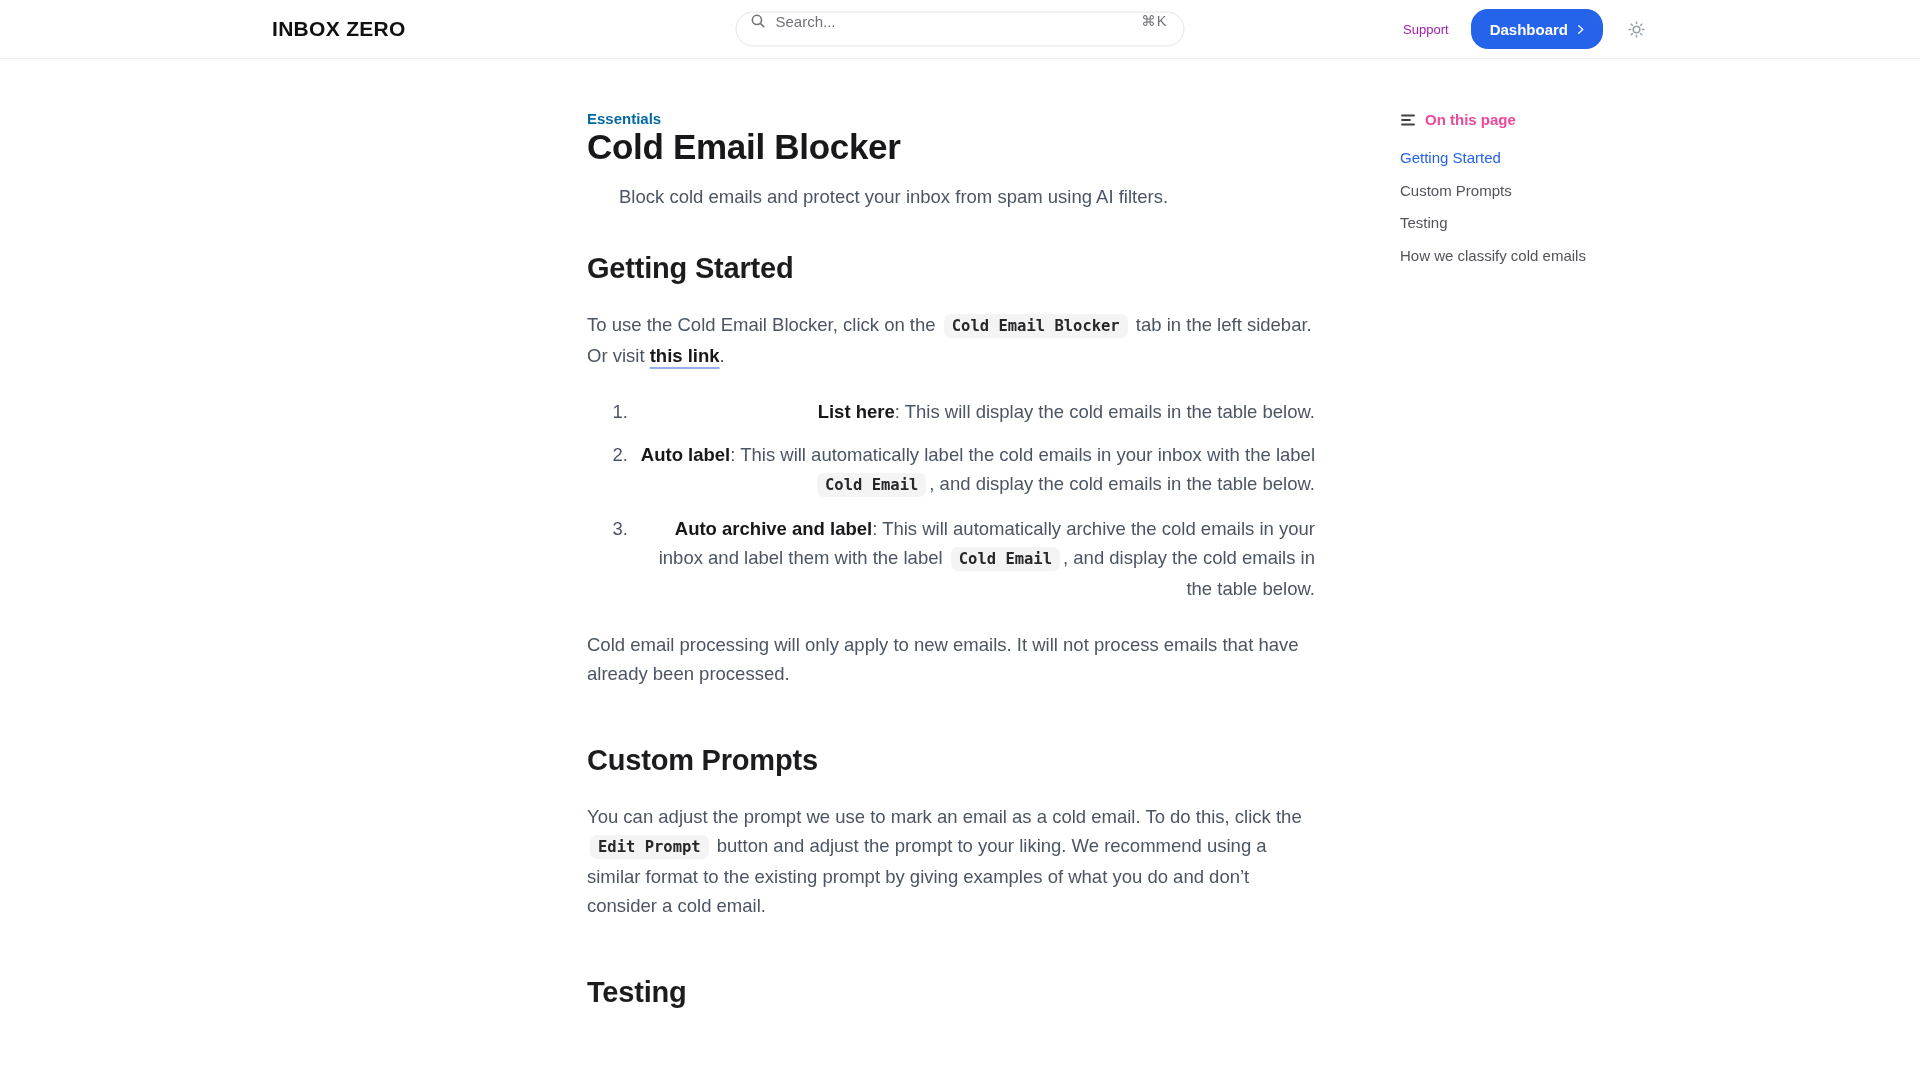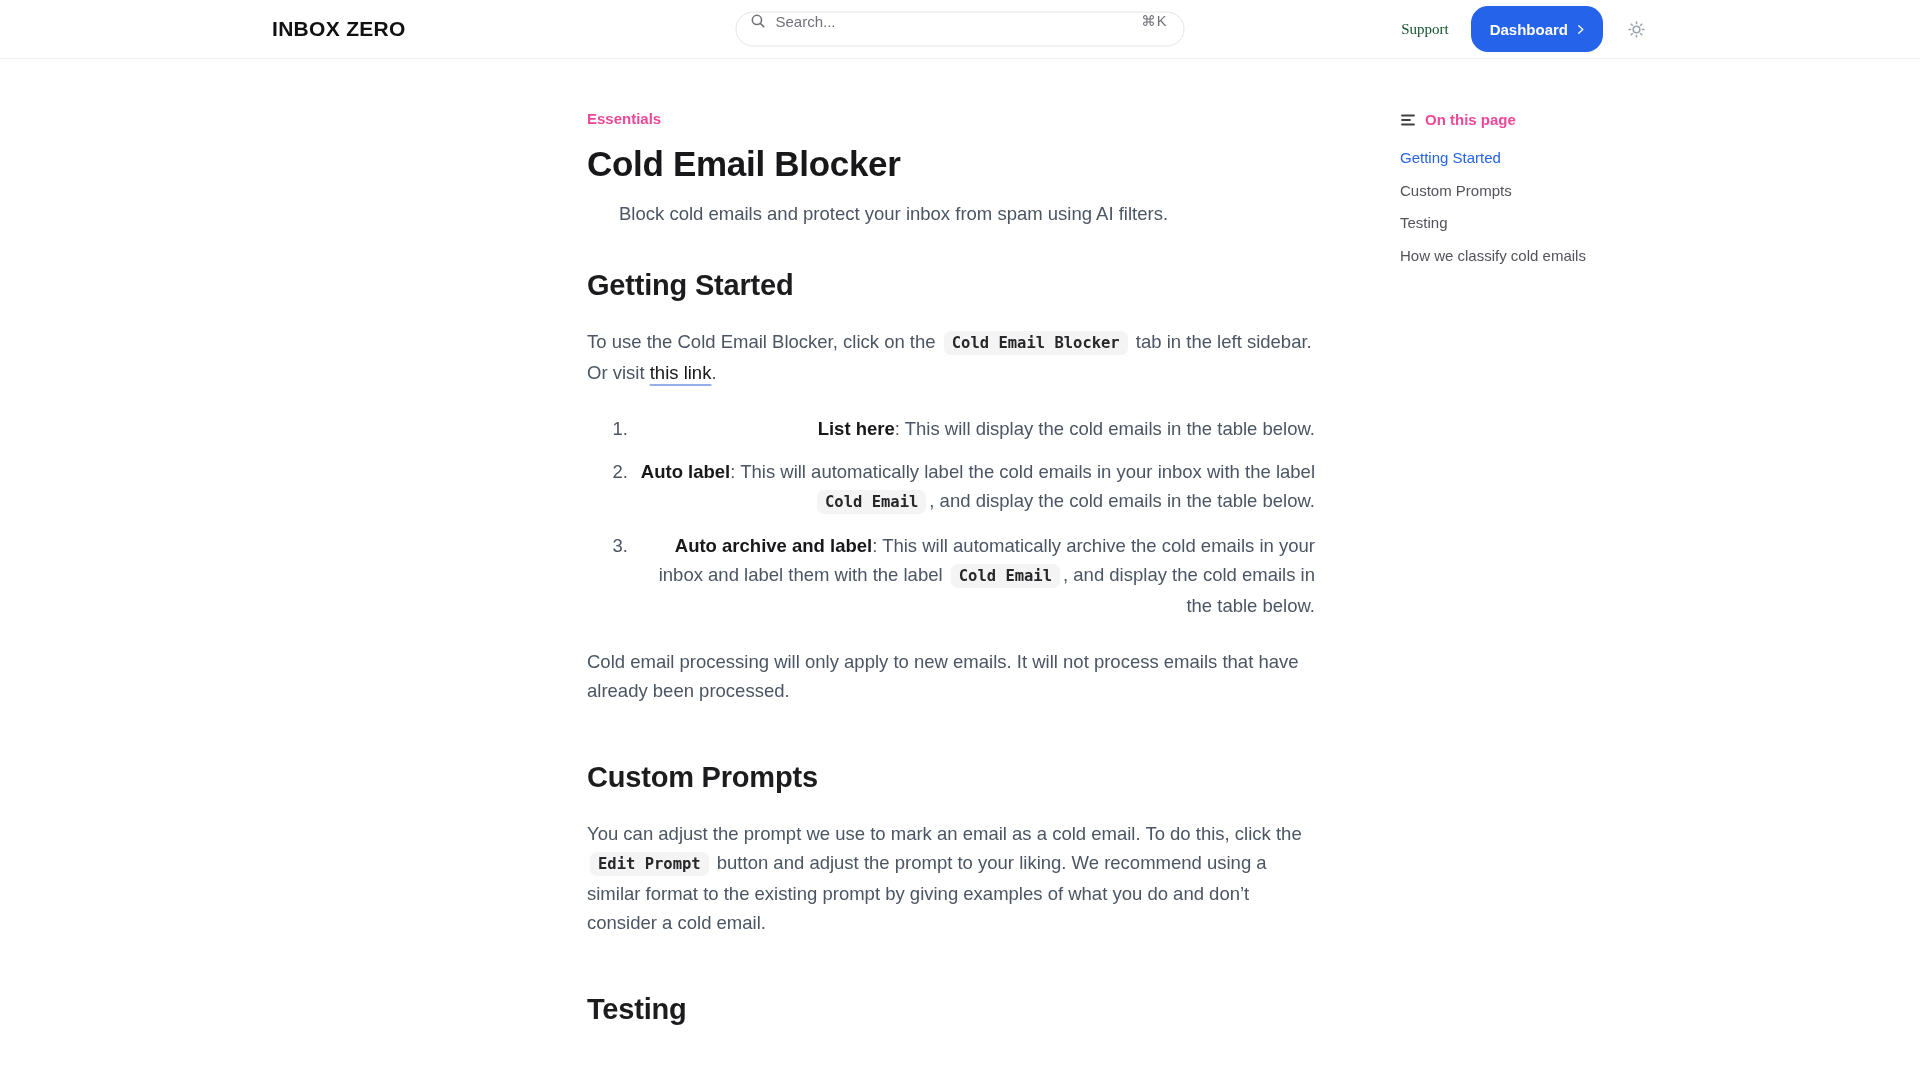--- a/index.html
+++ b/index.html
@@ -15,44 +15,44 @@
   .search-box { position: absolute; left: 50%; top: 50%; transform: translate(-50%, -50%);
     width: 449px; height: 35px; border: 1px solid #e4e4e7; border-radius: 18px;
     display: flex; align-items: flex-start; padding: 0 16px 0 13px; gap: 9px; background: #fff; cursor: text; }
   .search-box svg { flex: 0 0 auto; }
   .search-input { flex: 1; border: none; outline: none; font-size: 15px;
     font-family: "Liberation Sans", sans-serif; color: #3f3f46; background: transparent; }
   .search-input::placeholder { color: #71717a; }
   .search-kbd { color: #71717a; font-size: 14.5px; letter-spacing: 1px; }
 
   .nav-right { display: flex; align-items: center; gap: 22px; }
-  .support-link { font-size: 15px; color: #14532d; text-decoration: none; cursor: pointer; font-family: Liberation Serif, serif; }
-  .dashboard-btn { display: inline-flex; align-items: center; gap: 7px; height: 46px;
+  .support-link { font-size: 13px; color: #a21caf; text-decoration: none; cursor: pointer; }
+  .dashboard-btn { display: inline-flex; align-items: center; gap: 7px; height: 40px;
     padding: 0 17px 0 19px; background: #2563eb; color: #fff; border: none; border-radius: 17px;
     font-size: 15px; font-weight: 600; font-family: "Liberation Sans", sans-serif; cursor: pointer; }
   .theme-btn { background: none; border: none; cursor: pointer; display: flex; align-items: center; padding: 2px; }
 
   
   .container { width: 1376px; margin: 0 auto; position: relative; padding-top: 51px; }
   .content { margin-left: 315px; width: 728px; }
 
   
-  .breadcrumb { font-size: 15px; font-weight: 600; color: #ec4899; margin-bottom: 17px; cursor: pointer; }
+  .breadcrumb { font-size: 15px; font-weight: 600; color: #0369a1; margin-bottom: 0; cursor: pointer; }
   h1.page-title { font-size: 35px; font-weight: 700; color: #18181b; letter-spacing: -0.3px; margin-bottom: 15px; }
   .subtitle { font-size: 19px; color: #52525b; line-height: 27px; margin-left: 32px; }
 
   h2.section-heading { font-size: 29px; font-weight: 700; color: #1c1c1f; letter-spacing: -0.2px;
     margin-top: 56px; margin-bottom: 25px; }
   h2.section-heading.first { margin-top: 41px; }
 
   .prose p { font-size: 18.5px; line-height: 29px; color: #4b5563; margin-bottom: 21px; }
   .prose strong { color: #18181b; font-weight: 700; }
   .inline-code { font-family: "DejaVu Sans Mono", monospace; font-size: 15.5px; font-weight: 700;
     color: #27272a; background: #f4f4f5; border-radius: 7px; padding: 3px 8px; margin: 0 3px; }
-  a.text-link { color: #18181b; font-weight: 400; text-decoration: underline;
+  a.text-link { color: #18181b; font-weight: 700; text-decoration: underline;
     text-decoration-color: rgba(59,110,220,0.55); text-decoration-thickness: 1.5px;
     text-underline-offset: 5px; cursor: pointer; }
 
   ol.modes-list { margin: 27px 0 27px 0; padding-left: 46px; text-align: right; }
   ol.modes-list li { font-size: 18.5px; line-height: 29px; color: #4b5563;
     margin-bottom: 14px; padding-left: 6px; }
   ol.modes-list li::marker { color: #4b5563; }
 
   
   .toc { position: absolute; left: 1128px; top: 52px; width: 248px; }

